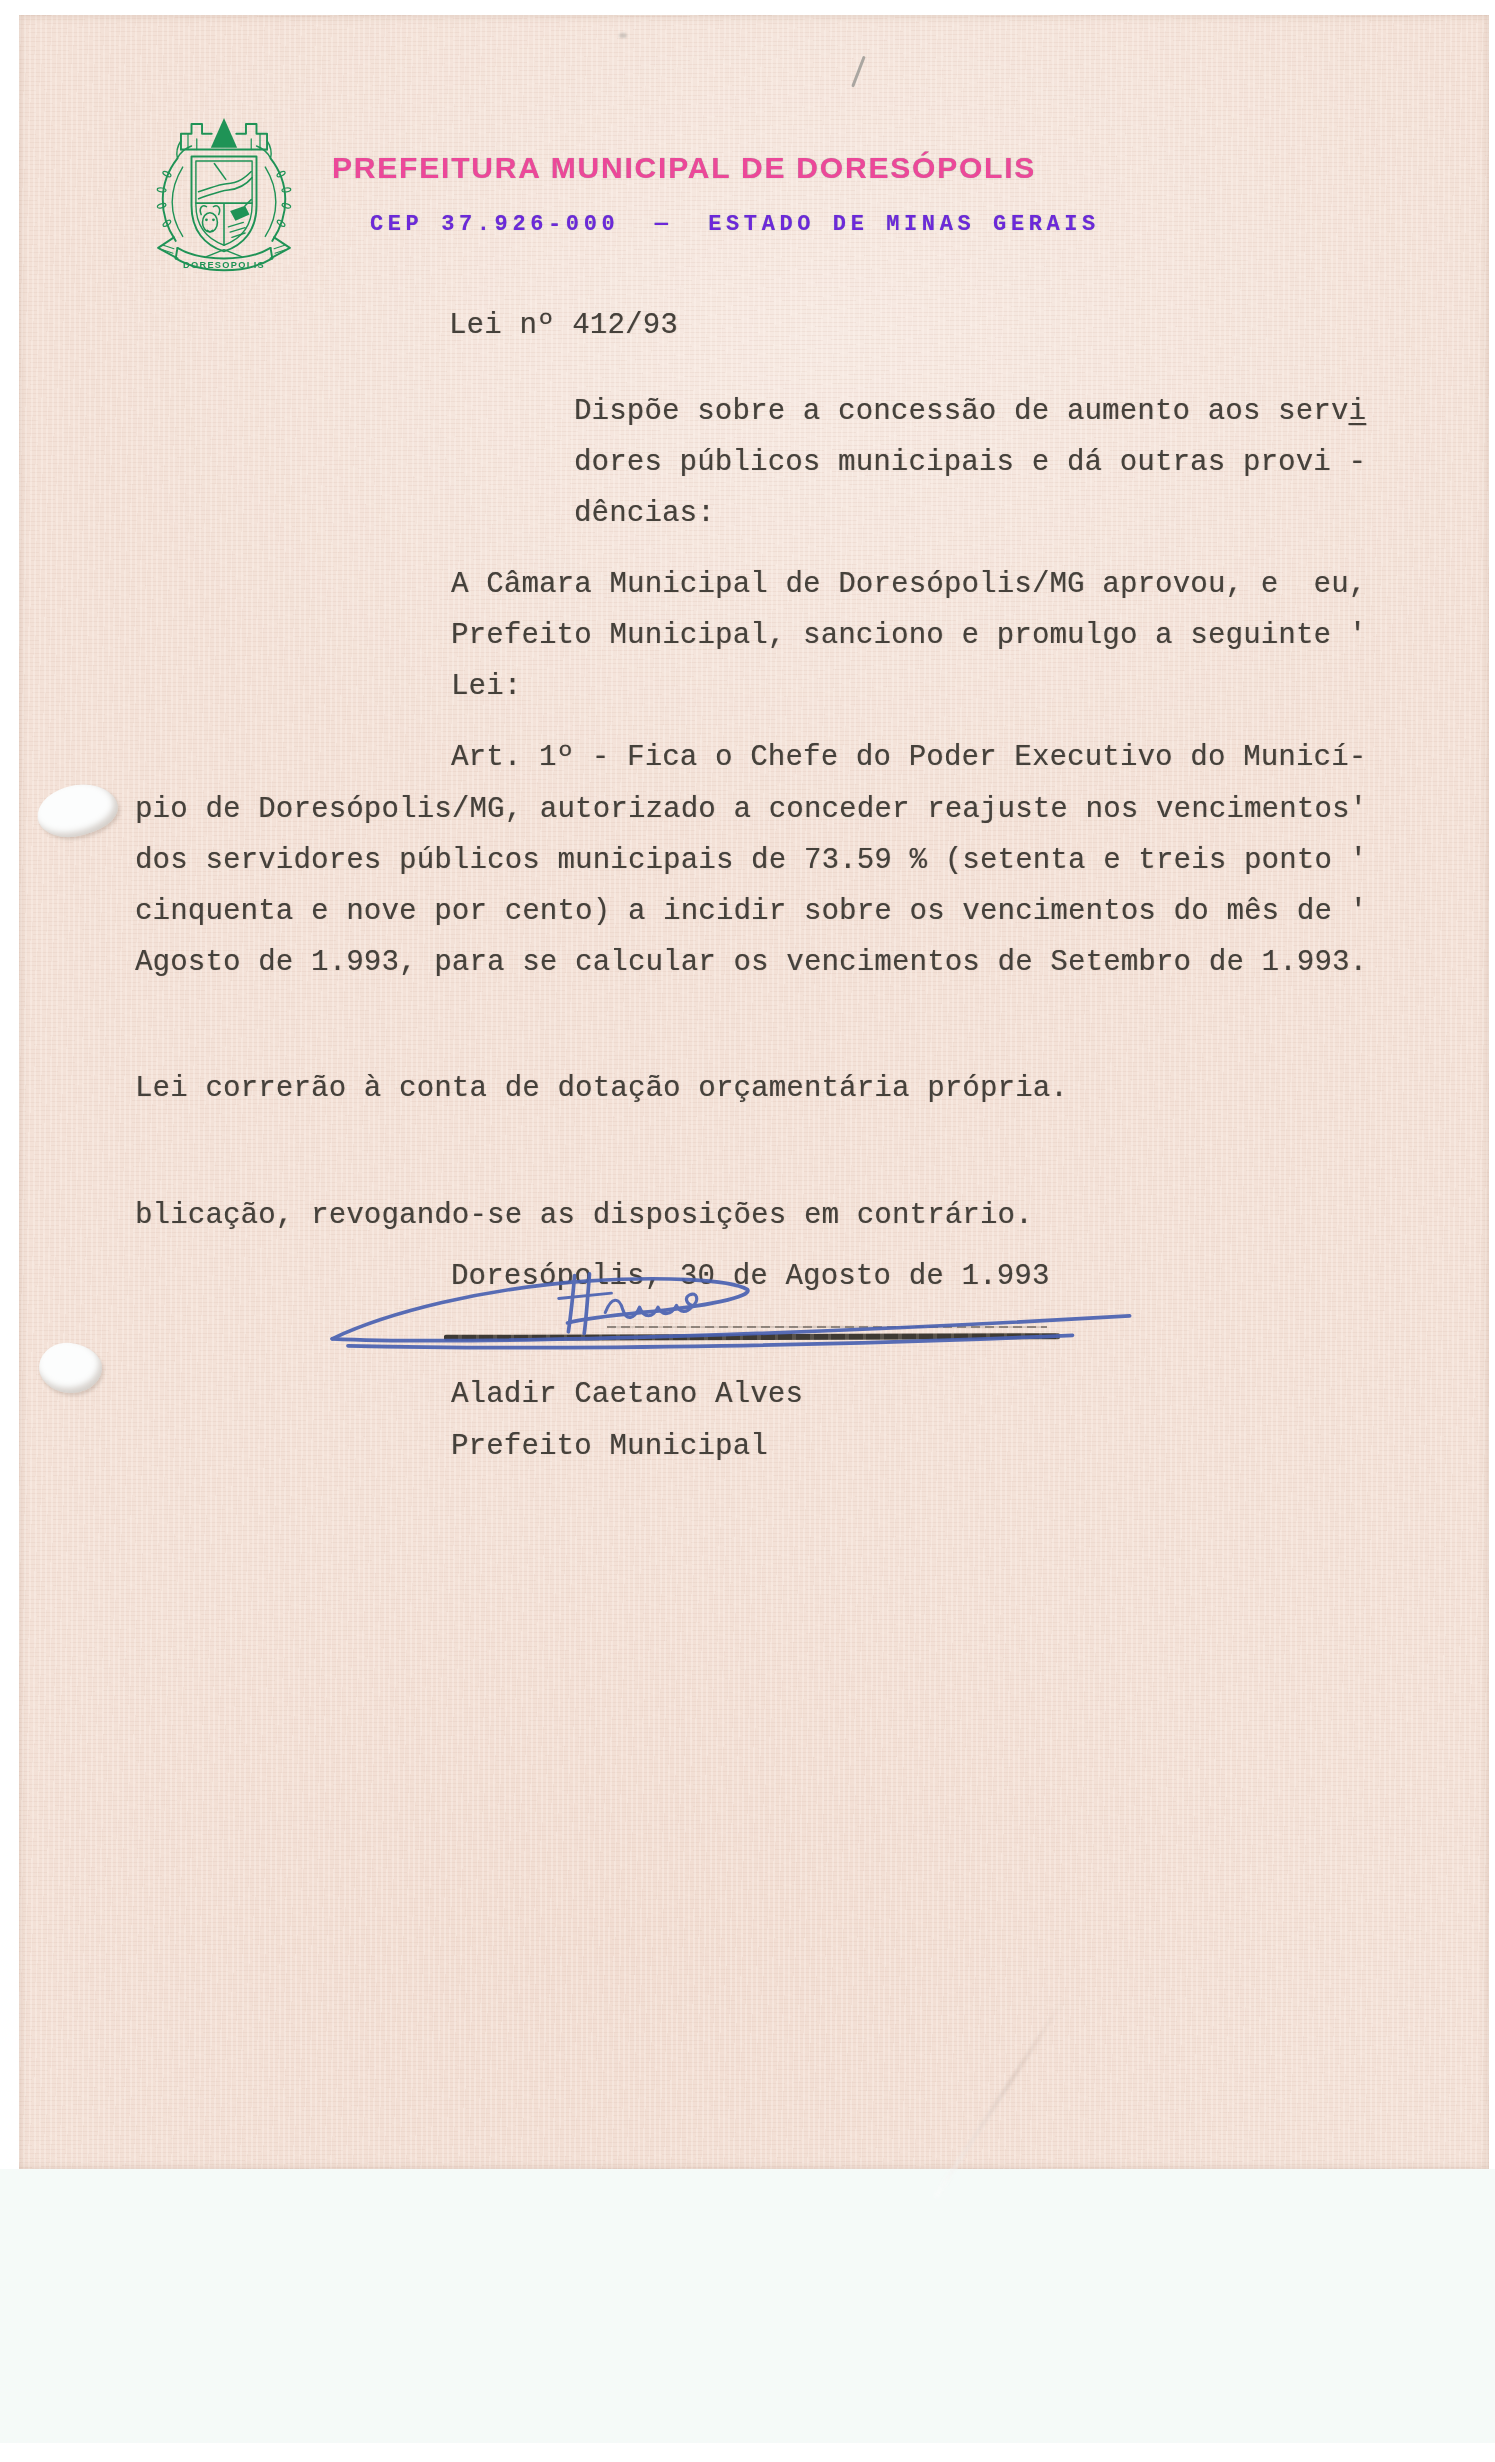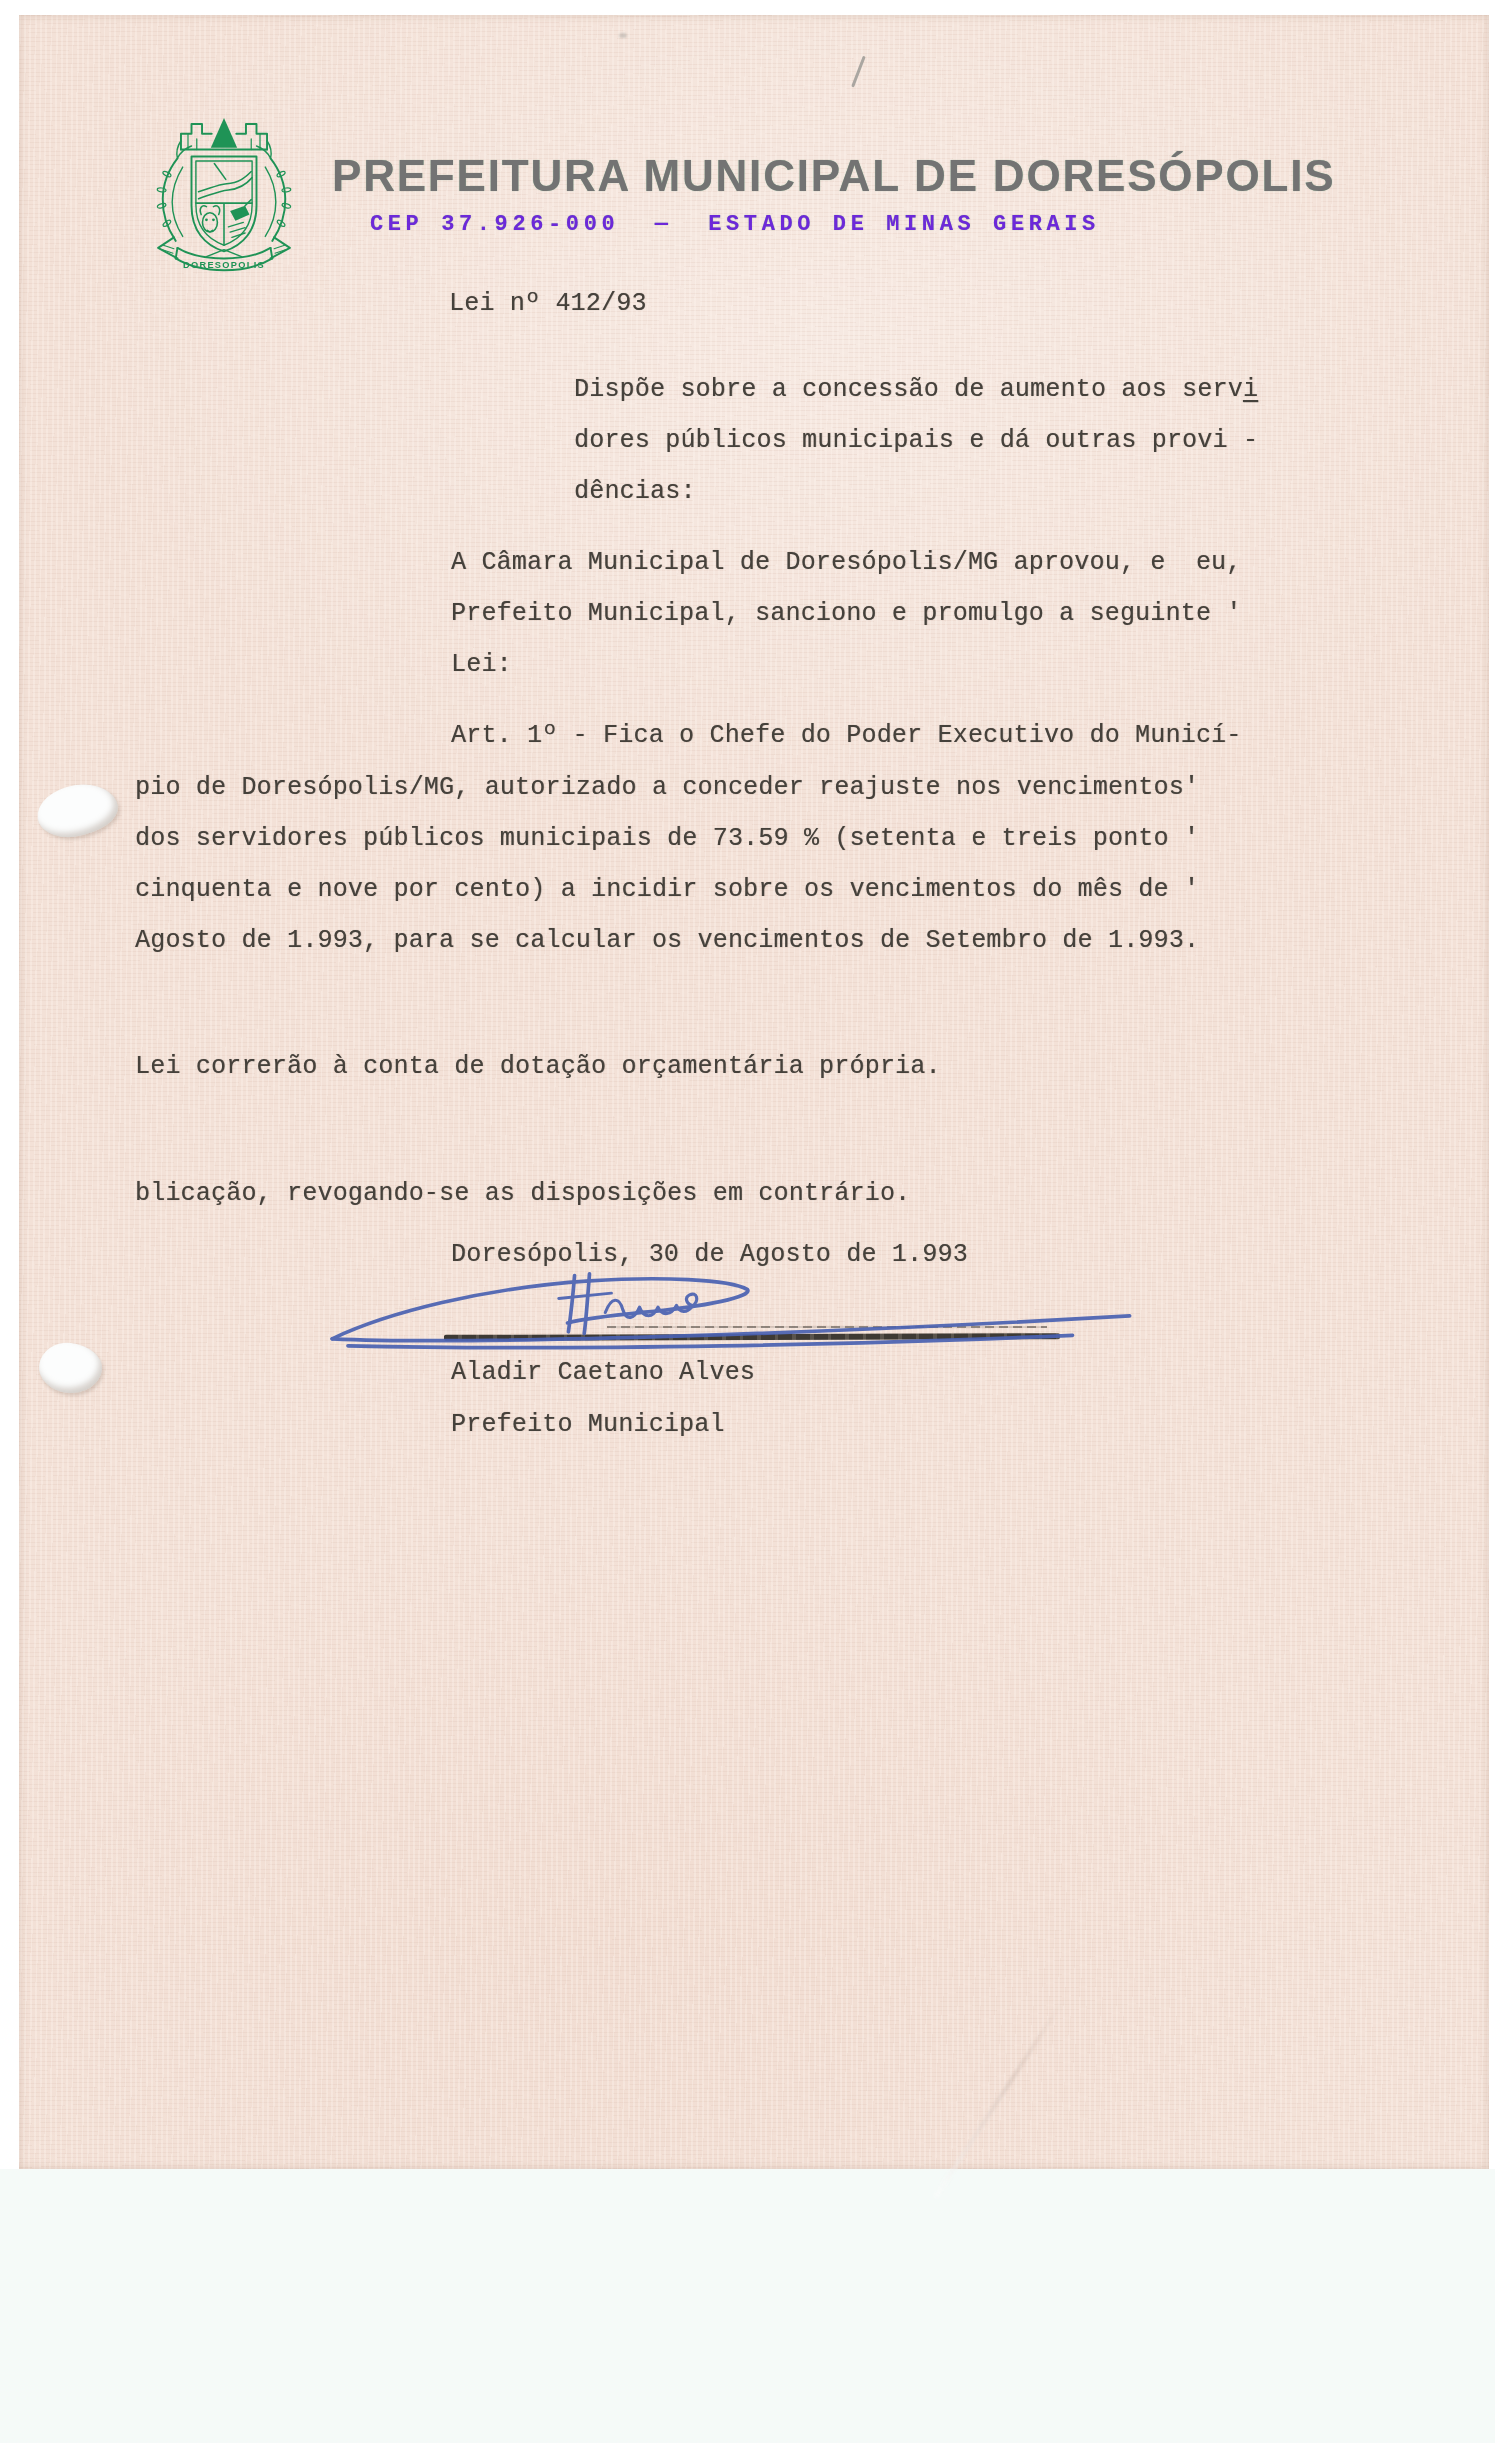--- a/index.html
+++ b/index.html
@@ -12,30 +12,30 @@
            repeating-linear-gradient(90.6deg, rgba(255,247,241,.30) 0 1.8px, rgba(0,0,0,0) 1.8px 5.3px),
            repeating-linear-gradient(179.3deg, rgba(216,186,172,.20) 0 0.9px, rgba(0,0,0,0) 0.9px 4.4px),
            radial-gradient(ellipse 1143px 791px at 55% 15%, rgba(255,255,255,.28), rgba(0,0,0,0) 65%),
            radial-gradient(ellipse 1055px 616px at 40% 90%, rgba(236,208,194,.25), rgba(0,0,0,0) 70%);
          box-shadow: inset 0 0 8px rgba(130,95,75,.22);}
   
   #scan-strip{position:absolute;left:0;top:2169px;width:1495px;height:274px;background:#f5faf8;}
   #bottom-white{position:absolute;left:0;top:2443px;width:1495px;height:19.3px;background:#ffffff;}
   
   #crest{position:absolute;left:123px;top:107px;width:202px;height:172px;}
-  #hdr-title{position:absolute;left:332px;top:151px;font-size:44px;font-weight:bold;
-             letter-spacing:1.8px;color:#737373;white-space:pre;
+  #hdr-title{position:absolute;left:332px;top:151px;font-size:30px;font-weight:bold;
+             letter-spacing:1.8px;color:#ec4899;white-space:pre;
              text-shadow:0 0 0.9px rgba(44,143,91,.55);}
   #hdr-sub{position:absolute;left:370px;top:212px;font-family:"Liberation Mono", monospace;
            font-size:22px;font-weight:bold;letter-spacing:4.6px;color:#6d28d9;white-space:pre;
            text-shadow:0 0 0.9px rgba(42,138,87,.5);}
   
-  .tl{position:absolute;font-family:"Liberation Mono", monospace;font-size:25px;
+  .tl{position:absolute;font-family:"Liberation Mono", monospace;font-size:29px;
       letter-spacing:0.2px;color:#45413b;white-space:pre;line-height:1;
-      text-shadow:0.4px 0.4px 0.7px rgba(74,66,58,.55);}
+      text-shadow:0.4px 0.4px 0.7px rgba(74,66,58,.55);margin-top:20px;}
   .tl .u{text-decoration:underline;text-decoration-thickness:2.2px;text-underline-offset:4.4px;}
   
   #typed-line{position:absolute;left:444px;top:1334px;width:616px;height:6.2px;
               background:repeating-linear-gradient(90deg,#3e3a34 0 14px, #5a544c 14px 17.6px);
               transform:rotate(-0.15deg);border-radius:1.8px;}
   #typed-line-faint{position:absolute;left:607px;top:1326px;width:440px;height:1.8px;
               background:repeating-linear-gradient(90deg,rgba(62,57,50,.55) 0 8.8px, rgba(62,57,50,.15) 8.8px 14px);}
   #sig{position:absolute;left:308px;top:1258px;width:844px;height:101px;}
   
   .hole{position:absolute;background:#fcfdfd;

